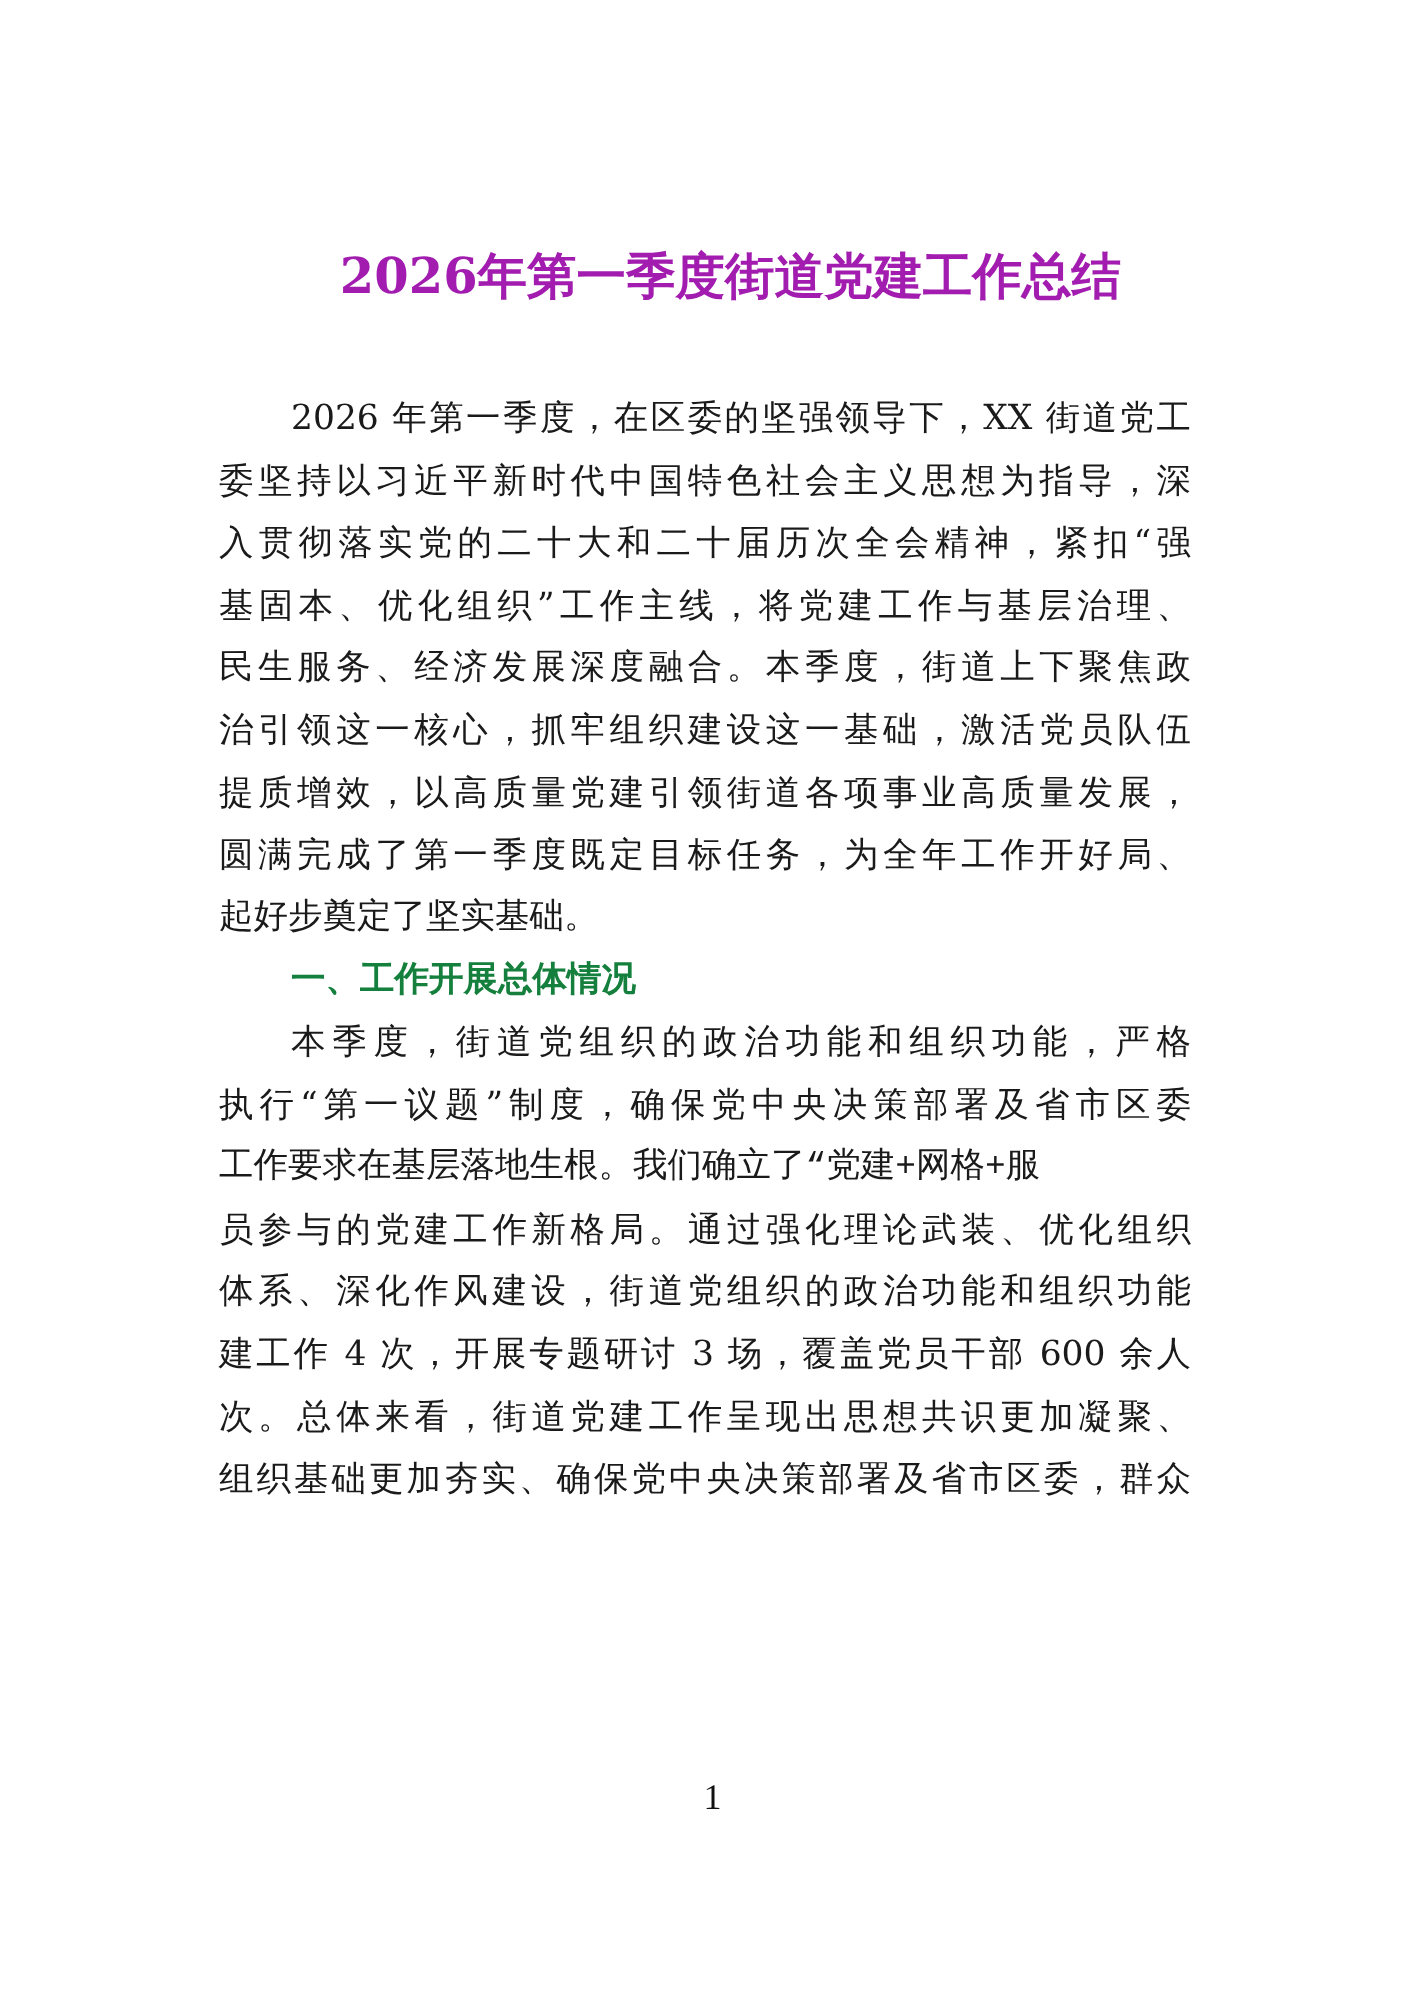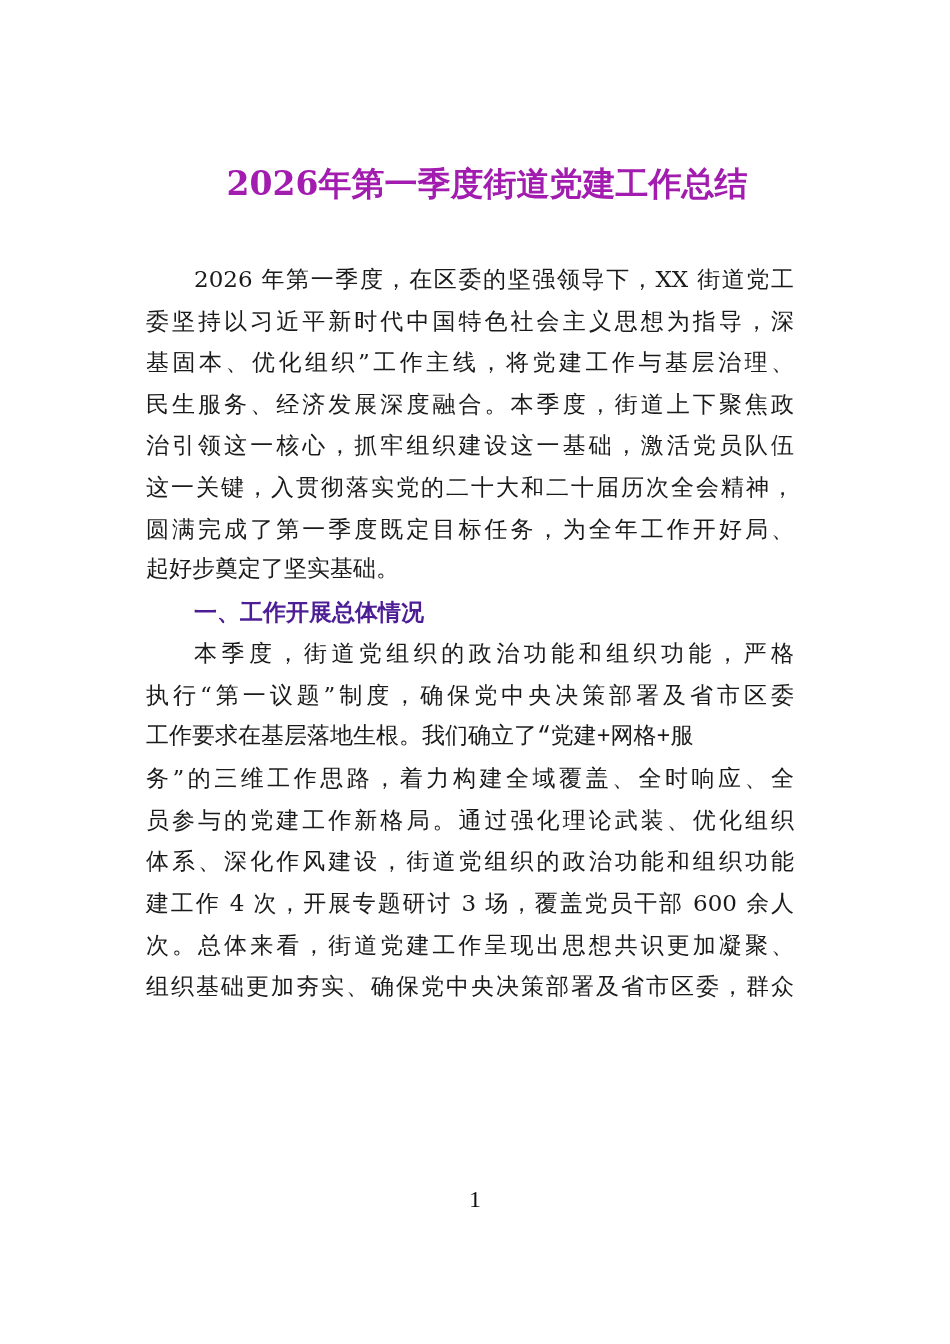--- a/index.html
+++ b/index.html
@@ -58,21 +58,21 @@
     .line.indent {
       padding-left: 48px;
     }
     .heading-line {
       display: block;
       height: 41.6px;
       padding-left: 48px;
       font-family: "DejaVu Sans", "Liberation Sans", sans-serif;
       font-weight: bold;
       font-size: 23px;
-      color: #4c1d95;
+      color: #15803d;
       white-space: nowrap;
     }
     .para1 { top: 259px; }
     .page-number {
       position: absolute;
       left: 0;
       top: 1186px;
       width: 950px;
       text-align: center;
       font-family: "Liberation Serif", "DejaVu Serif", serif;
@@ -83,33 +83,33 @@
 </head>
 <body>
 
 <div class="page">
 
   <div class="title">2026年第一季度街道党建工作总结</div>
 
   <div class="body-text para1">
     <span class="line indent">2026 年第一季度，在区委的坚强领导下，XX 街道党工</span>
     <span class="line">委坚持以习近平新时代中国特色社会主义思想为指导，深</span>
+    <span class="line">入贯彻落实党的二十大和二十届历次全会精神，紧扣“强</span>
     <span class="line">基固本、优化组织”工作主线，将党建工作与基层治理、</span>
     <span class="line">民生服务、经济发展深度融合。本季度，街道上下聚焦政</span>
     <span class="line">治引领这一核心，抓牢组织建设这一基础，激活党员队伍</span>
-    <span class="line">这一关键，入贯彻落实党的二十大和二十届历次全会精神，</span>
+    <span class="line">提质增效，以高质量党建引领街道各项事业高质量发展，</span>
     <span class="line">圆满完成了第一季度既定目标任务，为全年工作开好局、</span>
     <span class="line last">起好步奠定了坚实基础。</span>
 
     <span class="heading-line">一、工作开展总体情况</span>
 
     <span class="line indent">本季度，街道党组织的政治功能和组织功能，严格</span>
     <span class="line">执行“第一议题”制度，确保党中央决策部署及省市区委</span>
     <span class="line last">工作要求在基层落地生根。我们确立了“党建+网格+服</span>
-    <span class="line">务”的三维工作思路，着力构建全域覆盖、全时响应、全</span>
     <span class="line">员参与的党建工作新格局。通过强化理论武装、优化组织</span>
     <span class="line">体系、深化作风建设，街道党组织的政治功能和组织功能</span>
     <span class="line">建工作 4 次，开展专题研讨 3 场，覆盖党员干部 600 余人</span>
     <span class="line">次。总体来看，街道党建工作呈现出思想共识更加凝聚、</span>
     <span class="line">组织基础更加夯实、确保党中央决策部署及省市区委，群众</span>
   </div>
 
   <div class="page-number">1</div>
 
 </div>

